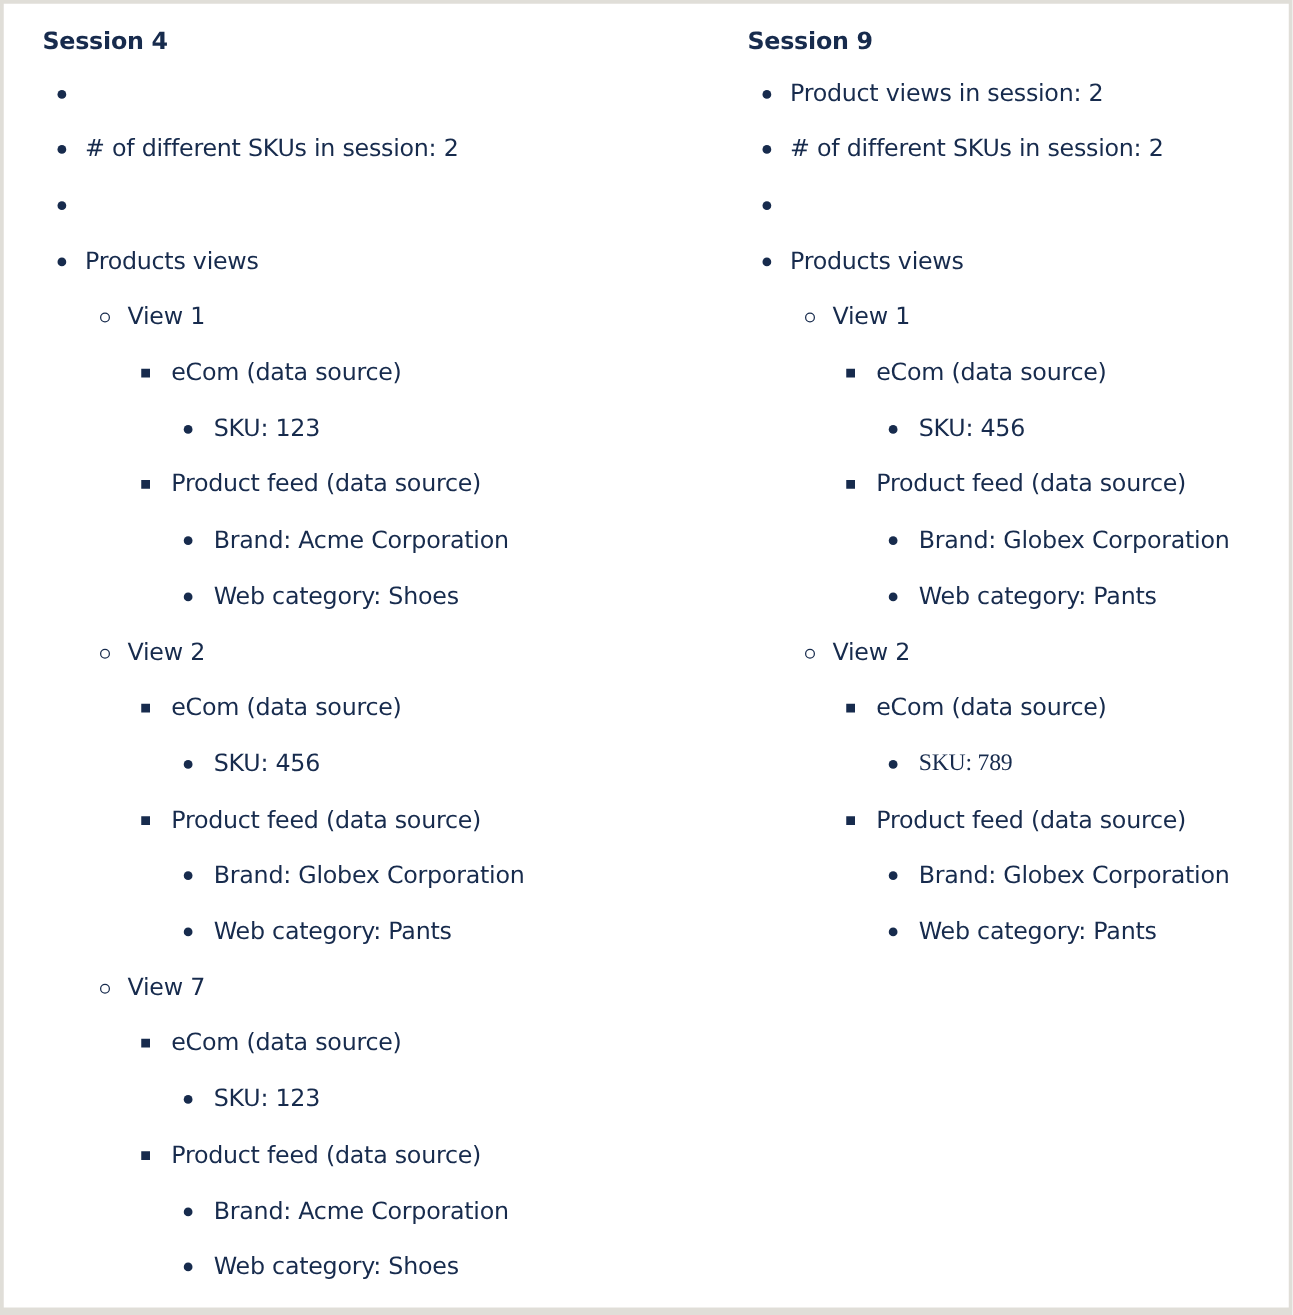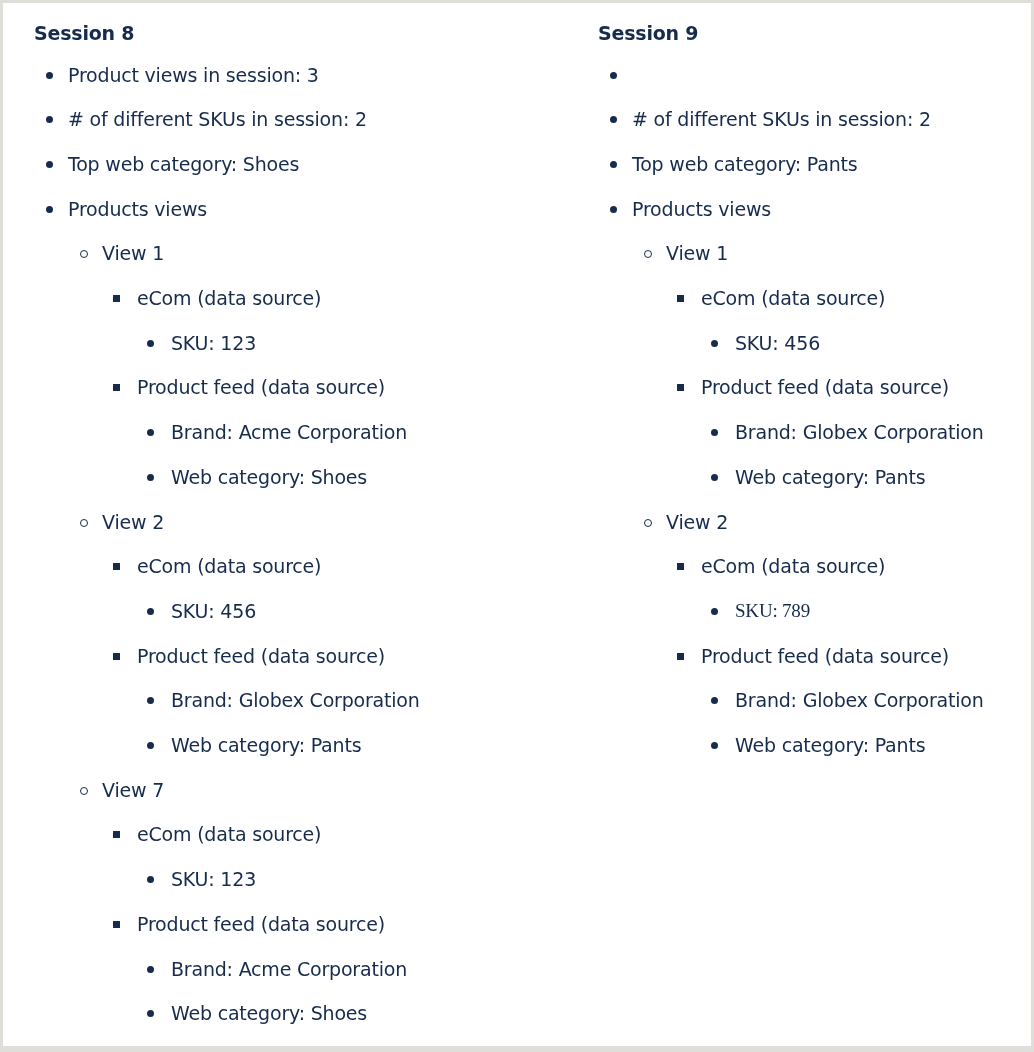--- a/index.html
+++ b/index.html
@@ -33,32 +33,30 @@
   .disc { width: 7px; height: 7px; border-radius: 50%; background: #172B4D; margin-top: -3px; }
   .circle { width: 6px; height: 6px; border-radius: 50%; border: 1.4px solid #172B4D; box-sizing: border-box; width: 8px; height: 8px; margin-top: -3px; }
   .square { width: 7px; height: 7px; background: #172B4D; margin-top: -3px; }
 </style>
 </head>
 <body>
 
 <div class="panel">
   <div id="cols">
       <div class="col s1">
-        <div class="title">Session 8</div>
+        <div class="title">Session 4</div>
         <div class="row" style="top: 58.5px; left: 0px; width: 480px;">
           <span class="mk disc" style="left: 12px;"></span>
-          <span class="txt" style="left: 34px;">Product views in session: 3</span>
         </div>
         <div class="row" style="top: 103.2px; left: 0px; width: 480px;">
           <span class="mk disc" style="left: 12px;"></span>
           <span class="txt" style="left: 34px;"># of different SKUs in session: 2</span>
         </div>
         <div class="row" style="top: 147.9px; left: 0px; width: 480px;">
           <span class="mk disc" style="left: 12px;"></span>
-          <span class="txt" style="left: 34px;">Top web category: Shoes</span>
         </div>
         <div class="row" style="top: 192.6px; left: 0px; width: 480px;">
           <span class="mk disc" style="left: 12px;"></span>
           <span class="txt" style="left: 34px;">Products views</span>
         </div>
         <div class="row" style="top: 237.3px; left: 0px; width: 480px;">
           <span class="mk circle" style="left: 46px;"></span>
           <span class="txt" style="left: 68px;">View 1</span>
         </div>
         <div class="row" style="top: 282px; left: 0px; width: 480px;">
@@ -127,28 +125,28 @@
         </div>
         <div class="row" style="top: 997.2px; left: 0px; width: 480px;">
           <span class="mk disc" style="left: 113px;"></span>
           <span class="txt" style="left: 137px;">Web category: Shoes</span>
         </div>
       </div>
       <div class="col s2">
         <div class="title">Session 9</div>
         <div class="row" style="top: 58.5px; left: 0px; width: 480px;">
           <span class="mk disc" style="left: 12px;"></span>
+          <span class="txt" style="left: 34px;">Product views in session: 2</span>
         </div>
         <div class="row" style="top: 103.2px; left: 0px; width: 480px;">
           <span class="mk disc" style="left: 12px;"></span>
           <span class="txt" style="left: 34px;"># of different SKUs in session: 2</span>
         </div>
         <div class="row" style="top: 147.9px; left: 0px; width: 480px;">
           <span class="mk disc" style="left: 12px;"></span>
-          <span class="txt" style="left: 34px;">Top web category: Pants</span>
         </div>
         <div class="row" style="top: 192.6px; left: 0px; width: 480px;">
           <span class="mk disc" style="left: 12px;"></span>
           <span class="txt" style="left: 34px;">Products views</span>
         </div>
         <div class="row" style="top: 237.3px; left: 0px; width: 480px;">
           <span class="mk circle" style="left: 46px;"></span>
           <span class="txt" style="left: 68px;">View 1</span>
         </div>
         <div class="row" style="top: 282px; left: 0px; width: 480px;">

